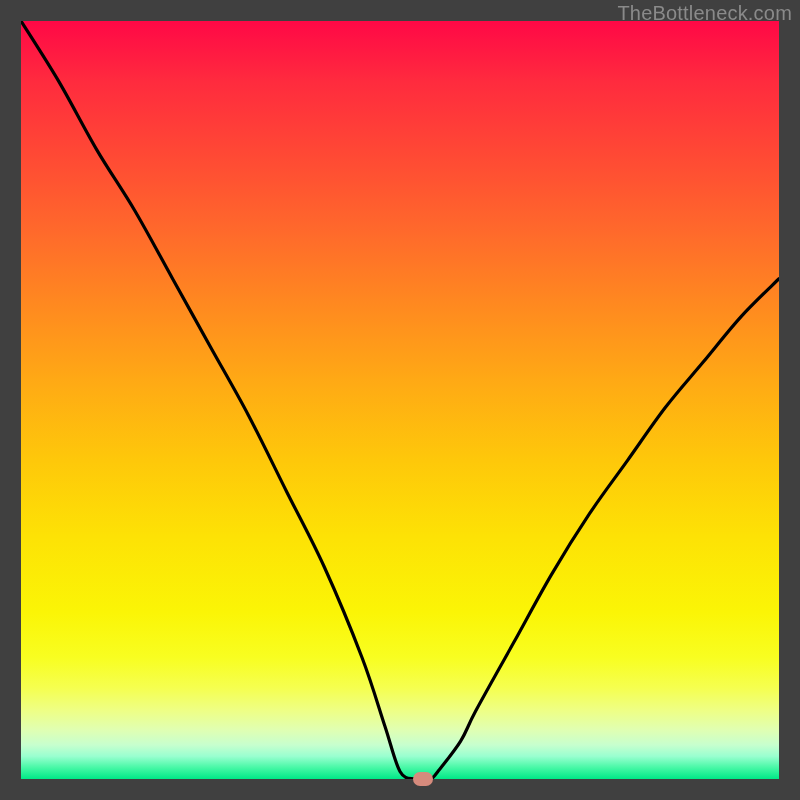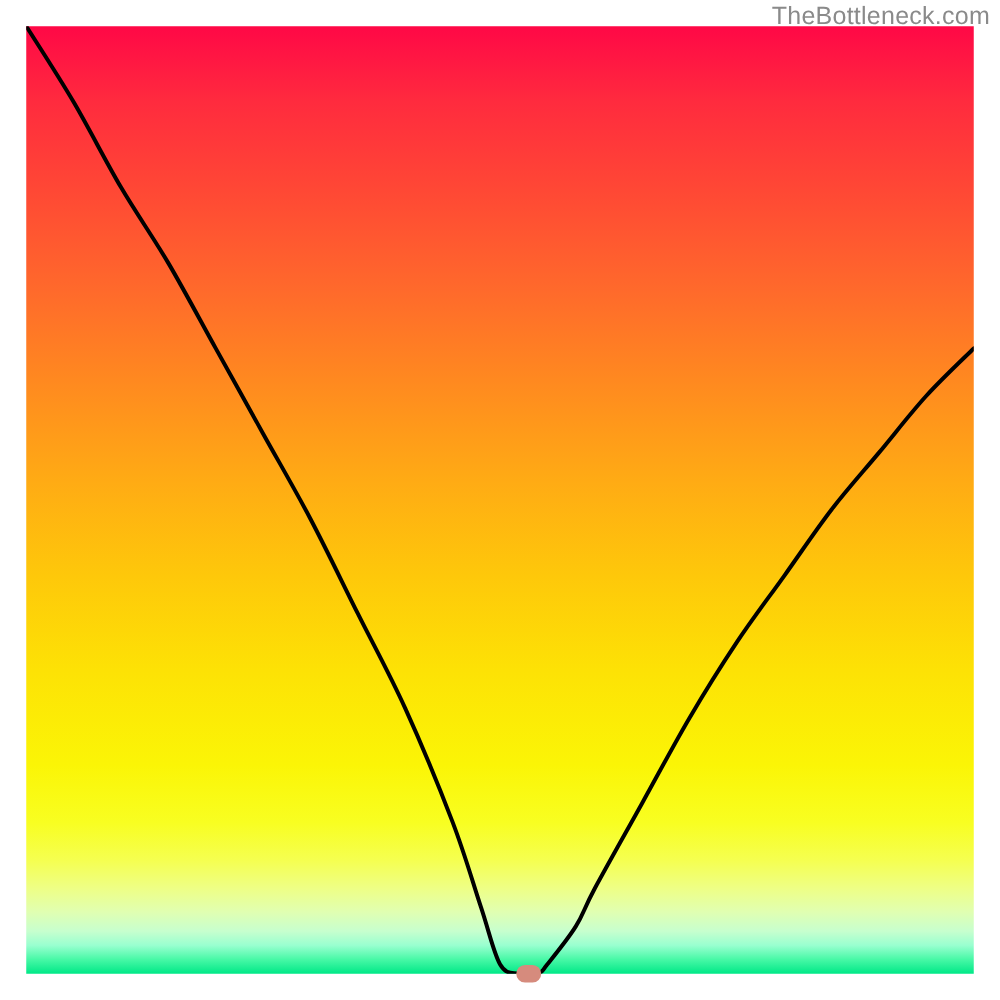--- a/index.html
+++ b/index.html
@@ -9,21 +9,21 @@
     height: 800px;
     background: #000;
     overflow: hidden;
   }
   .frame {
     position: absolute;
     left: 0;
     top: 0;
     width: 800px;
     height: 800px;
-    background: #ffffff;
+    background: #404040;
   }
   .plot {
     position: absolute;
     left: 21px;
     top: 21px;
     width: 758px;
     height: 758px;
     background: linear-gradient(to bottom,
       #ff0846 0%,
       #ff2b3e 8%,

